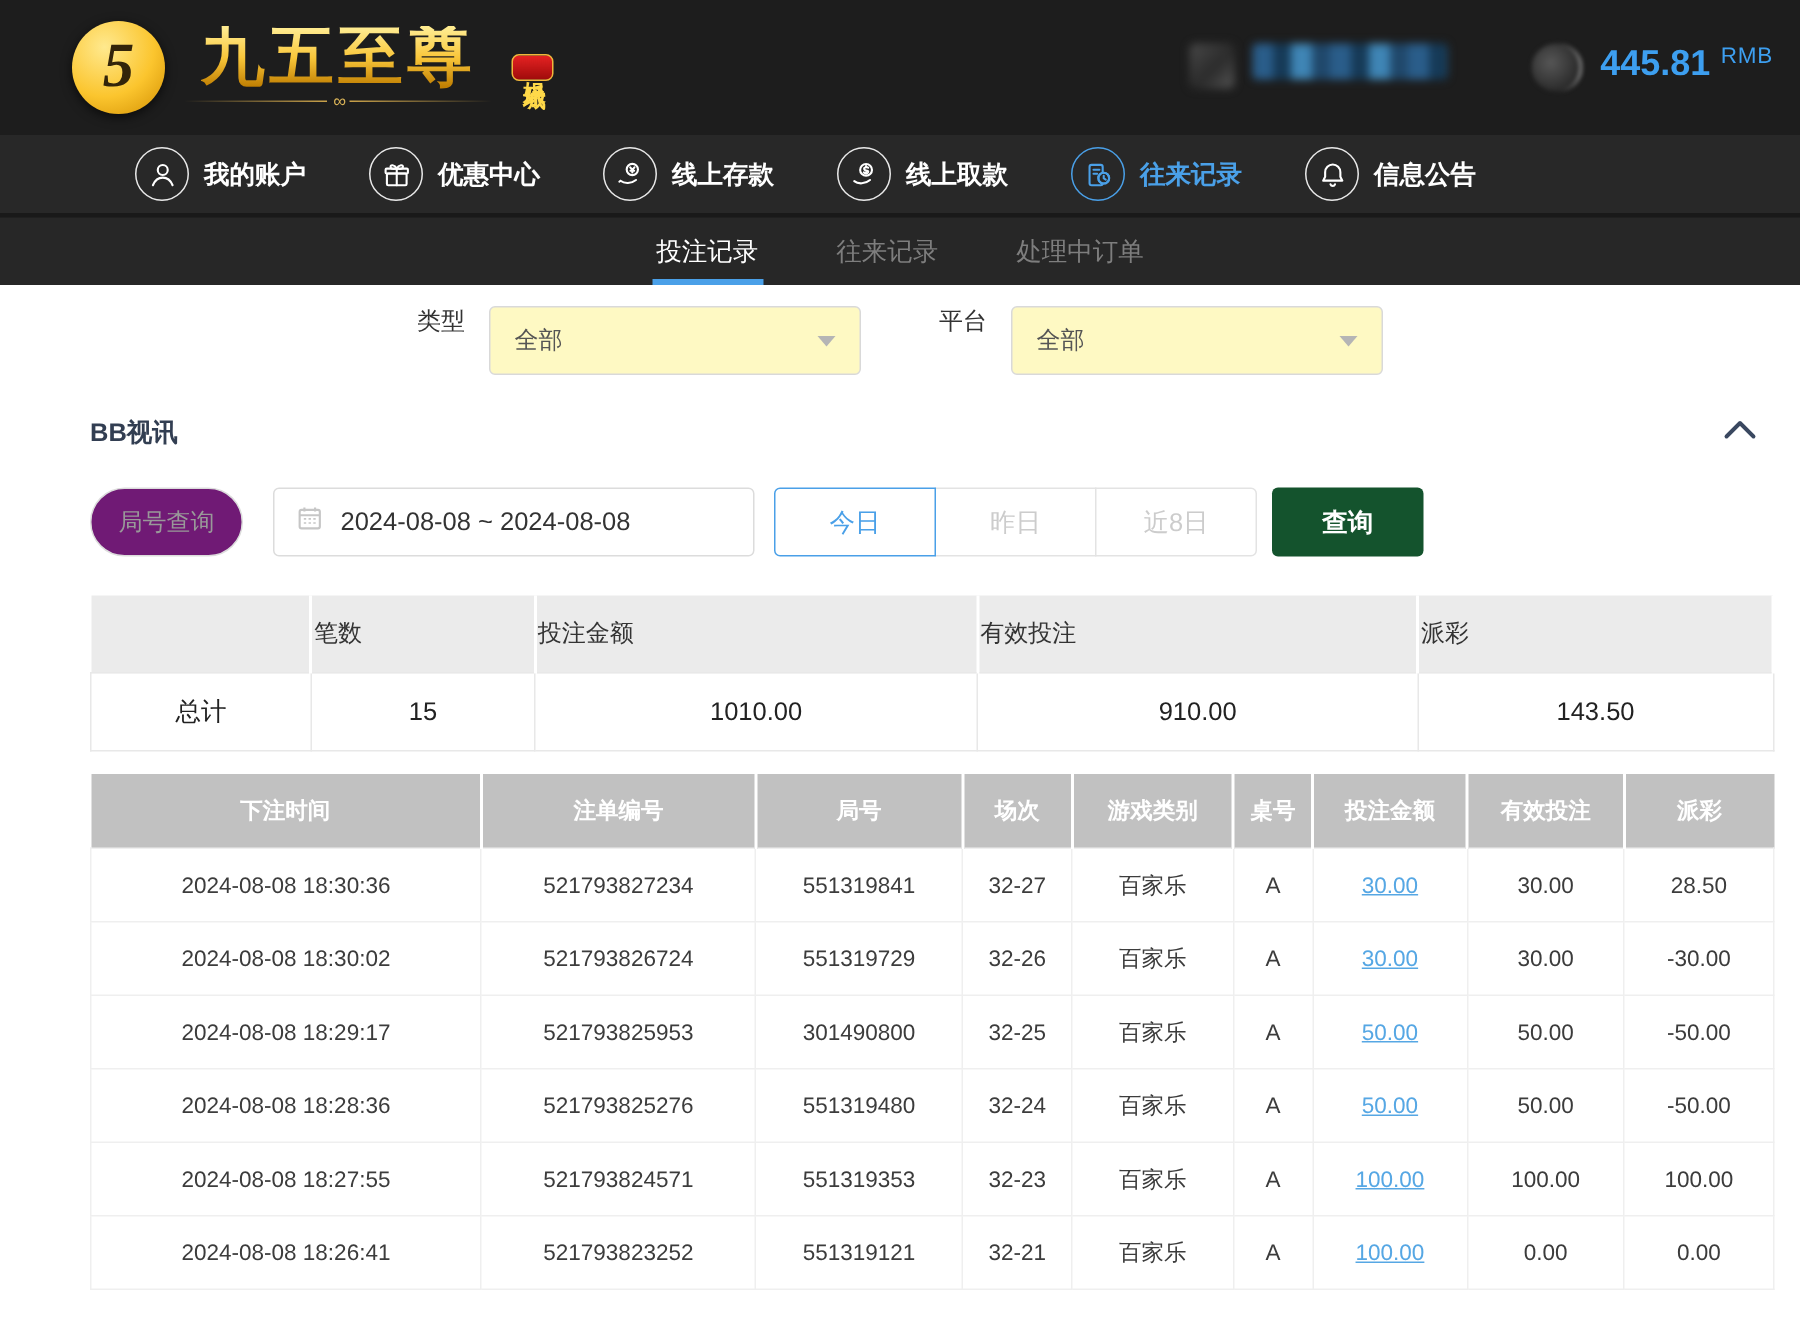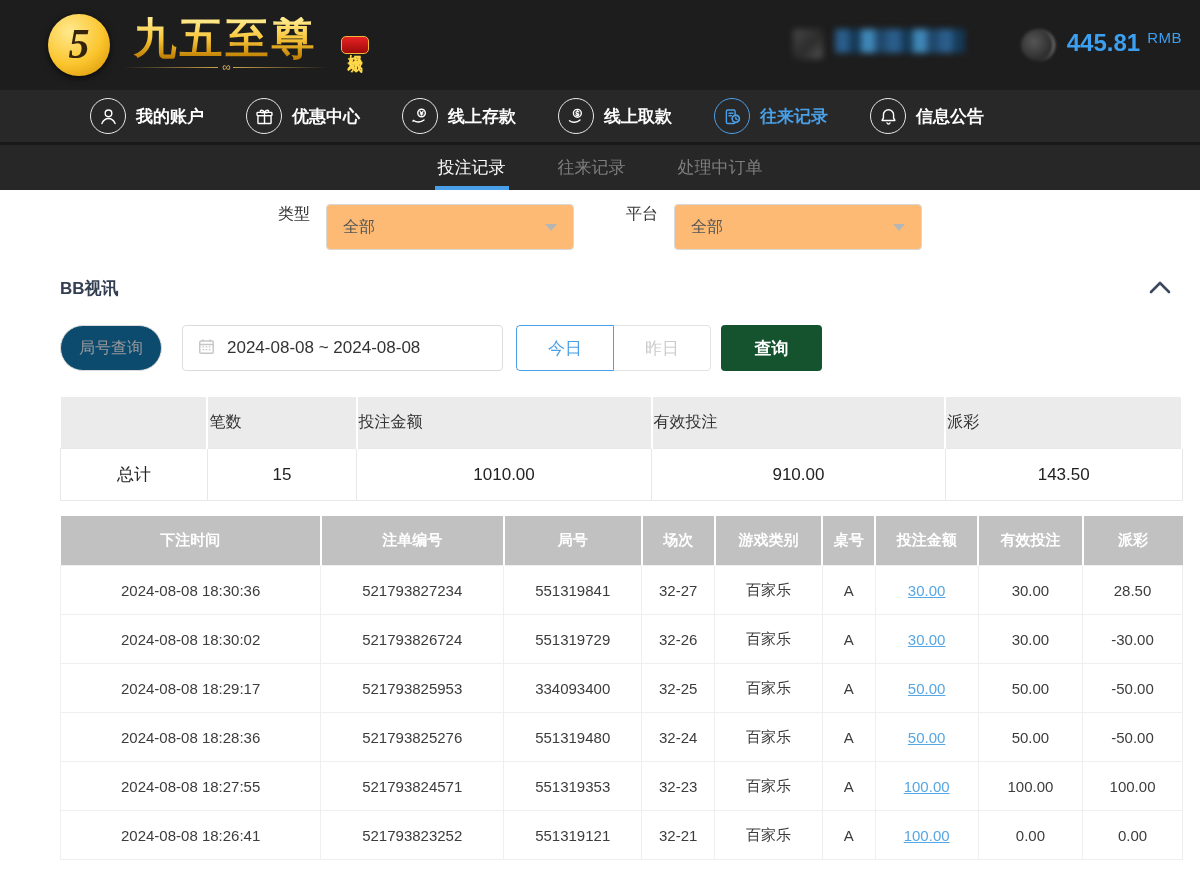--- a/index.html
+++ b/index.html
@@ -54,43 +54,43 @@
   .subnav{height:45px;background:#272727;border-top:3px solid #191919;display:flex;justify-content:center;gap:46px;}
   .tab{position:relative;display:flex;align-items:center;font-size:17px;color:#7e7e7e;cursor:pointer;padding:16px 3px;}
   .tab.active{color:#fff;}
   .tab.active::after{content:"";position:absolute;left:0;right:0;bottom:0;height:4px;background:#4aa0e8;}
 
   
   .filter-row{display:flex;justify-content:center;align-items:center;gap:52px;margin-top:14px;}
   .filter-group{display:flex;align-items:flex-start;gap:16px;}
   .filter-label{font-size:16px;color:#333;}
   .dropdown{width:248px;height:46px;border:1px solid #d9d9d9;border-radius:4px;box-sizing:border-box;
-    display:flex;align-items:center;justify-content:space-between;padding:0 16px;cursor:pointer;background:#fdba74;}
+    display:flex;align-items:center;justify-content:space-between;padding:0 16px;cursor:pointer;background:#fef9c3;}
   .dd-value{font-size:16px;color:#555;}
   .caret{width:0;height:0;border-left:6px solid transparent;border-right:6px solid transparent;
     border-top:7px solid #b5b5b5;}
 
   
   .section-head{display:flex;align-items:center;justify-content:space-between;
     padding:0 28px 0 60px;margin-top:27px;}
   .section-title{font-size:17px;font-weight:bold;color:#323e52;}
   .collapse{color:#3a4860;cursor:pointer;display:flex;align-items:center;}
 
   
   .query-row{display:flex;align-items:center;padding-left:60px;margin-top:25px;}
   .btn-date{width:107px;height:46px;border:1px solid #4aa0e8;border-radius:23px;background:#fff;
     color:#3d9ce8;font-weight:bold;font-size:16px;margin-right:18px;cursor:pointer;}
-  .btn-round{width:102px;height:46px;border:1px solid #dcdcdc;border-radius:23px;background:#0c4a6e;
+  .btn-round{width:102px;height:46px;border:1px solid #dcdcdc;border-radius:23px;background:#701a75;
     color:#999;font-size:16px;margin-right:20px;cursor:pointer;}
   .datebox{width:321px;height:46px;border:1px solid #dcdcdc;border-radius:4px;box-sizing:border-box;
     display:flex;align-items:center;gap:11px;padding:0 14px;margin-right:13px;cursor:pointer;background:#fff;}
   .datebox svg{color:#c6c6c6;flex:none;}
   .date-text{font-size:17px;color:#333;}
   .seg-group{display:flex;margin-right:10px;}
-  .seg-btn{width:98px;height:46px;background:#fff;border:1px solid #e3e3e3;font-size:17px;color:#ccc;
+  .seg-btn{width:108px;height:46px;background:#fff;border:1px solid #e3e3e3;font-size:17px;color:#ccc;
     margin-left:-1px;cursor:pointer;}
   .seg-btn:first-child{border-radius:4px 0 0 4px;margin-left:0;}
   .seg-btn:last-child{border-radius:0 4px 4px 0;}
   .seg-btn.active{border-color:#4aa0e8;color:#4aa0e8;position:relative;z-index:2;}
   .btn-search{width:101px;height:46px;background:#14532d;border:none;border-radius:4px;
     color:#fff;font-size:17px;font-weight:bold;cursor:pointer;}
 
   
   .summary{margin:26px 17px 0 60px;width:1123px;border-collapse:collapse;table-layout:fixed;}
   .sum-th{background:#ebebeb;height:49px;text-align:left;font-size:16px;color:#333;
@@ -241,20 +241,21 @@
           <rect x="3.5" y="5" width="17" height="15.5" rx="1.6"></rect>
             <path d="M3.5 9.5h17M7.5 3v3.4M16.5 3v3.4"></path>
           <path d="M7 12.5h2M11 12.5h2M15 12.5h2M7 16h2M11 16h2M15 16h2" stroke-width="1.4"></path>
         </svg>
       </span>
       <span class="date-text">2024-08-08 ~ 2024-08-08</span>
     </div>
     <div class="seg-group">
         <button class="seg-btn active">今日</button>
         <button class="seg-btn">昨日</button>
+        <button class="seg-btn">近8日</button>
       </div>
     <button class="btn-search">查询</button>
   </div>
 
   <table class="summary">
     <colgroup>
         <col style="width:13.1%">
         <col style="width:13.3%">
         <col style="width:26.3%">
         <col style="width:26.2%">
@@ -322,21 +323,21 @@
           <td>32-26</td>
           <td>百家乐</td>
           <td>A</td>
           <td><span class="cell-link">30.00</span></td>
           <td>30.00</td>
           <td class="neg">-30.00</td>
         </tr>
         <tr>
           <td>2024-08-08 18:29:17</td>
           <td>521793825953</td>
-          <td>334093400</td>
+          <td>301490800</td>
           <td>32-25</td>
           <td>百家乐</td>
           <td>A</td>
           <td><span class="cell-link">50.00</span></td>
           <td>50.00</td>
           <td class="neg">-50.00</td>
         </tr>
         <tr>
           <td>2024-08-08 18:28:36</td>
           <td>521793825276</td>

